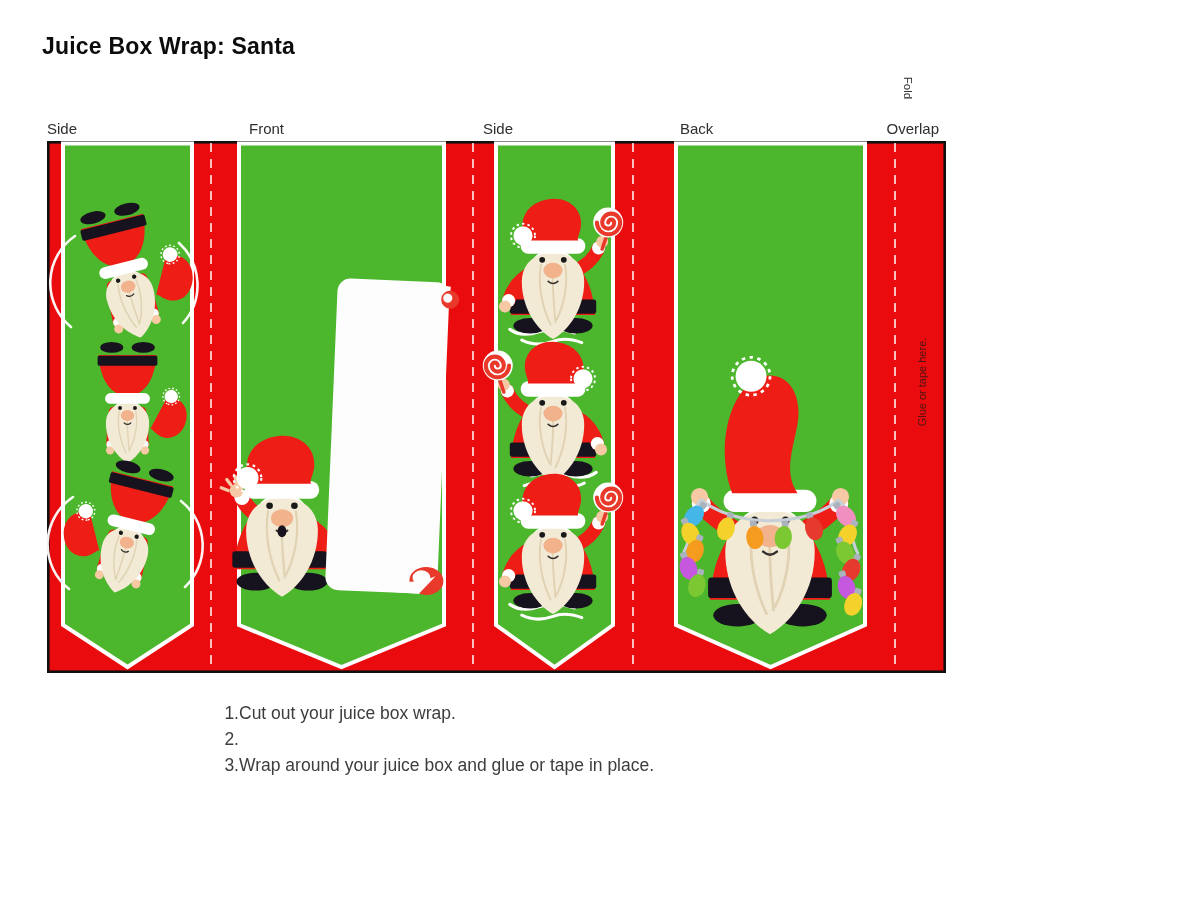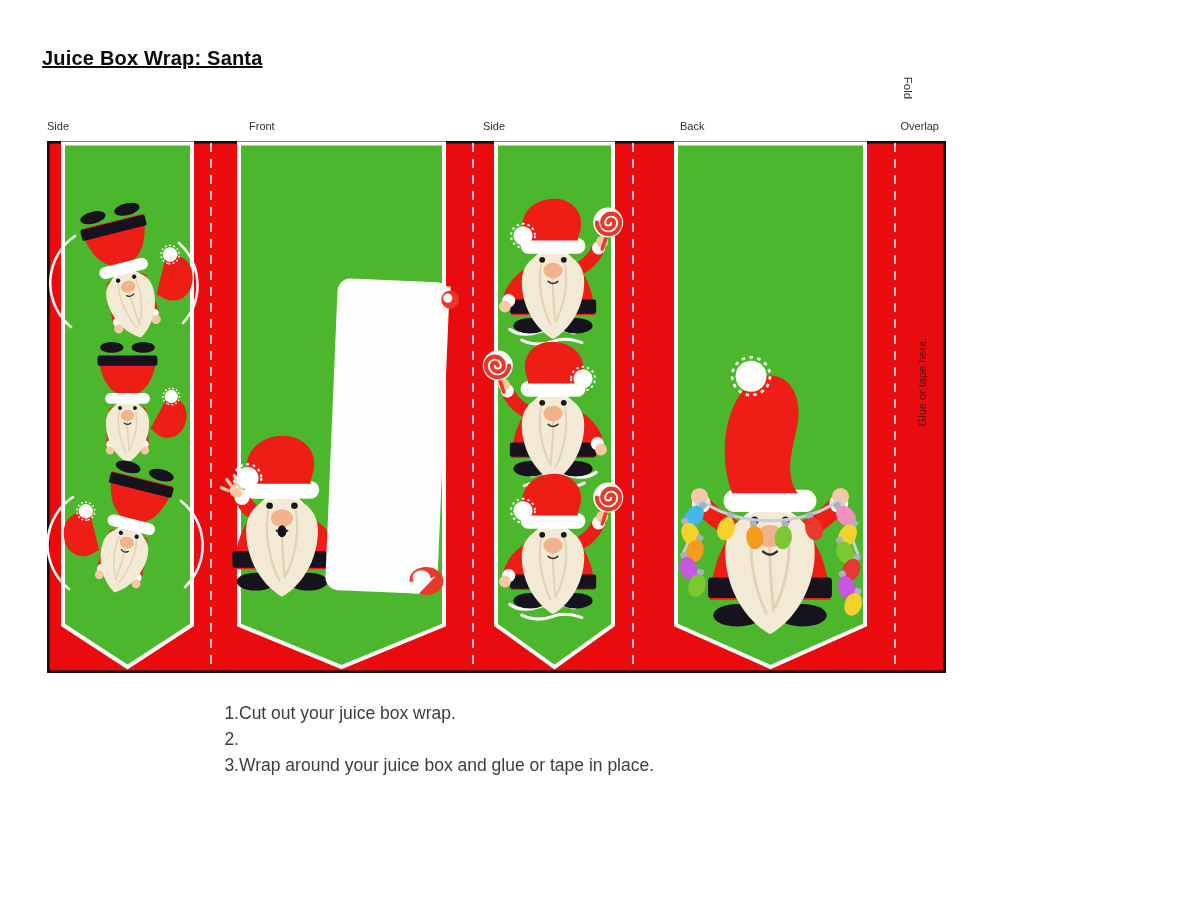--- a/index.html
+++ b/index.html
@@ -1,18 +1,18 @@
 <!DOCTYPE html>
 <html style="--wrap-red: #ea0b0e; --panel-green: #4cb62c; --suit-red: #ee1d15; --candy-red: #e8392b; --boot-black: #16121e; --beard-cream: #f3ead6; --beard-strand: #e0d2b2; --skin: #f6c9a4; --nose: #f1b28c; --border-black: #140f0f; --title-ink: #0c0c0c; --label-ink: #2f2f2f; --body-ink: #3d3d3d; --glue-ink: #4a1512;"><head>
 <meta charset="utf-8">
 <style>
   html,body{margin:0;padding:0;background:#fff;}
   body{width:1200px;height:900px;position:relative;font-family:"Liberation Sans",sans-serif;overflow:hidden;}
-  .page-title{position:absolute;left:42px;top:34px;font-size:20px;font-weight:bold;color:var(--title-ink);letter-spacing:.2px;text-decoration:underline;}
-  .panel-label{position:absolute;top:120px;font-size:11px;color:var(--label-ink);}
+  .page-title{position:absolute;left:42px;top:18px;font-size:23px;font-weight:bold;color:var(--title-ink);letter-spacing:.2px;}
+  .panel-label{position:absolute;top:120px;font-size:15px;color:var(--label-ink);}
   .lbl-side1{left:47px;}
   .lbl-front{left:213px;padding-left:36px;}
   .lbl-side2{left:483px;}
   .lbl-back{left:640px;margin-left:40px;}
   .lbl-overlap{right:261px;}
   .fold-label{position:absolute;left:891px;top:72px;width:34px;height:32px;display:flex;align-items:center;justify-content:center;
     font-size:11.5px;color:var(--label-ink);transform:rotate(90deg);}
   .glue-label{position:absolute;left:874px;top:373px;width:96px;height:18px;display:flex;align-items:center;justify-content:center;
     font-size:11px;color:var(--glue-ink);transform:rotate(-90deg);}
   .wrap-svg{position:absolute;left:47px;top:141px;}

